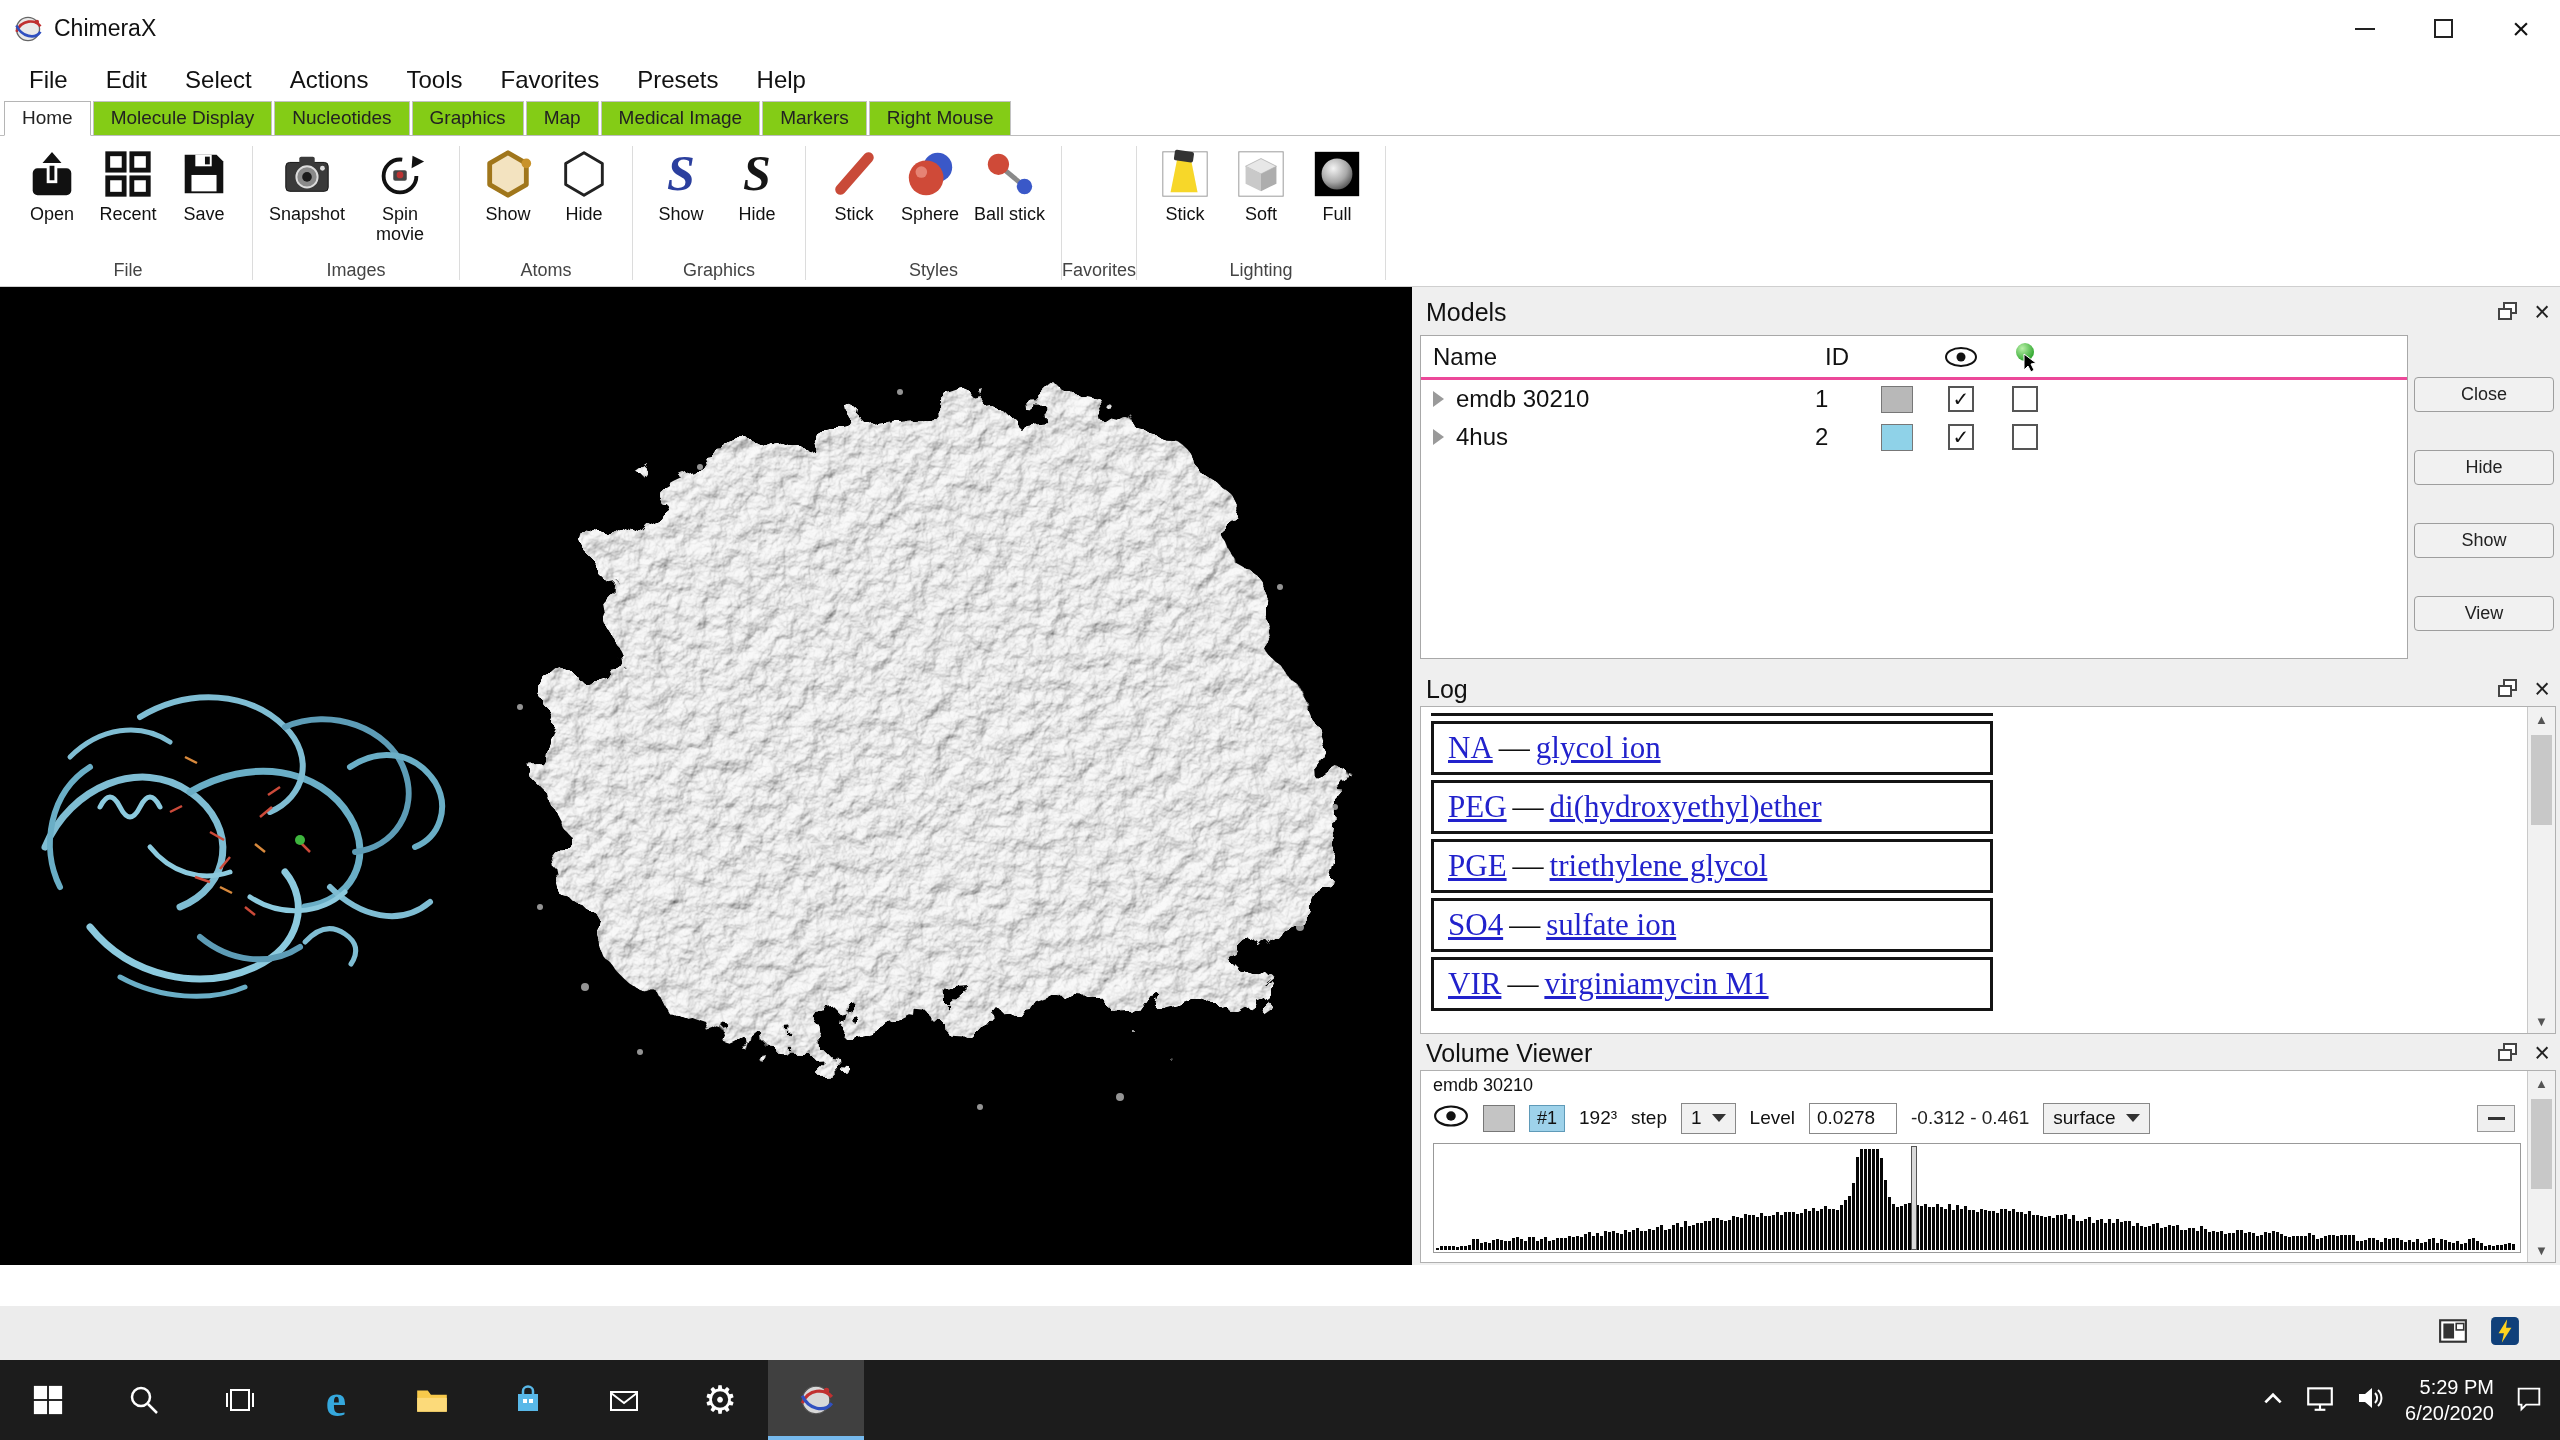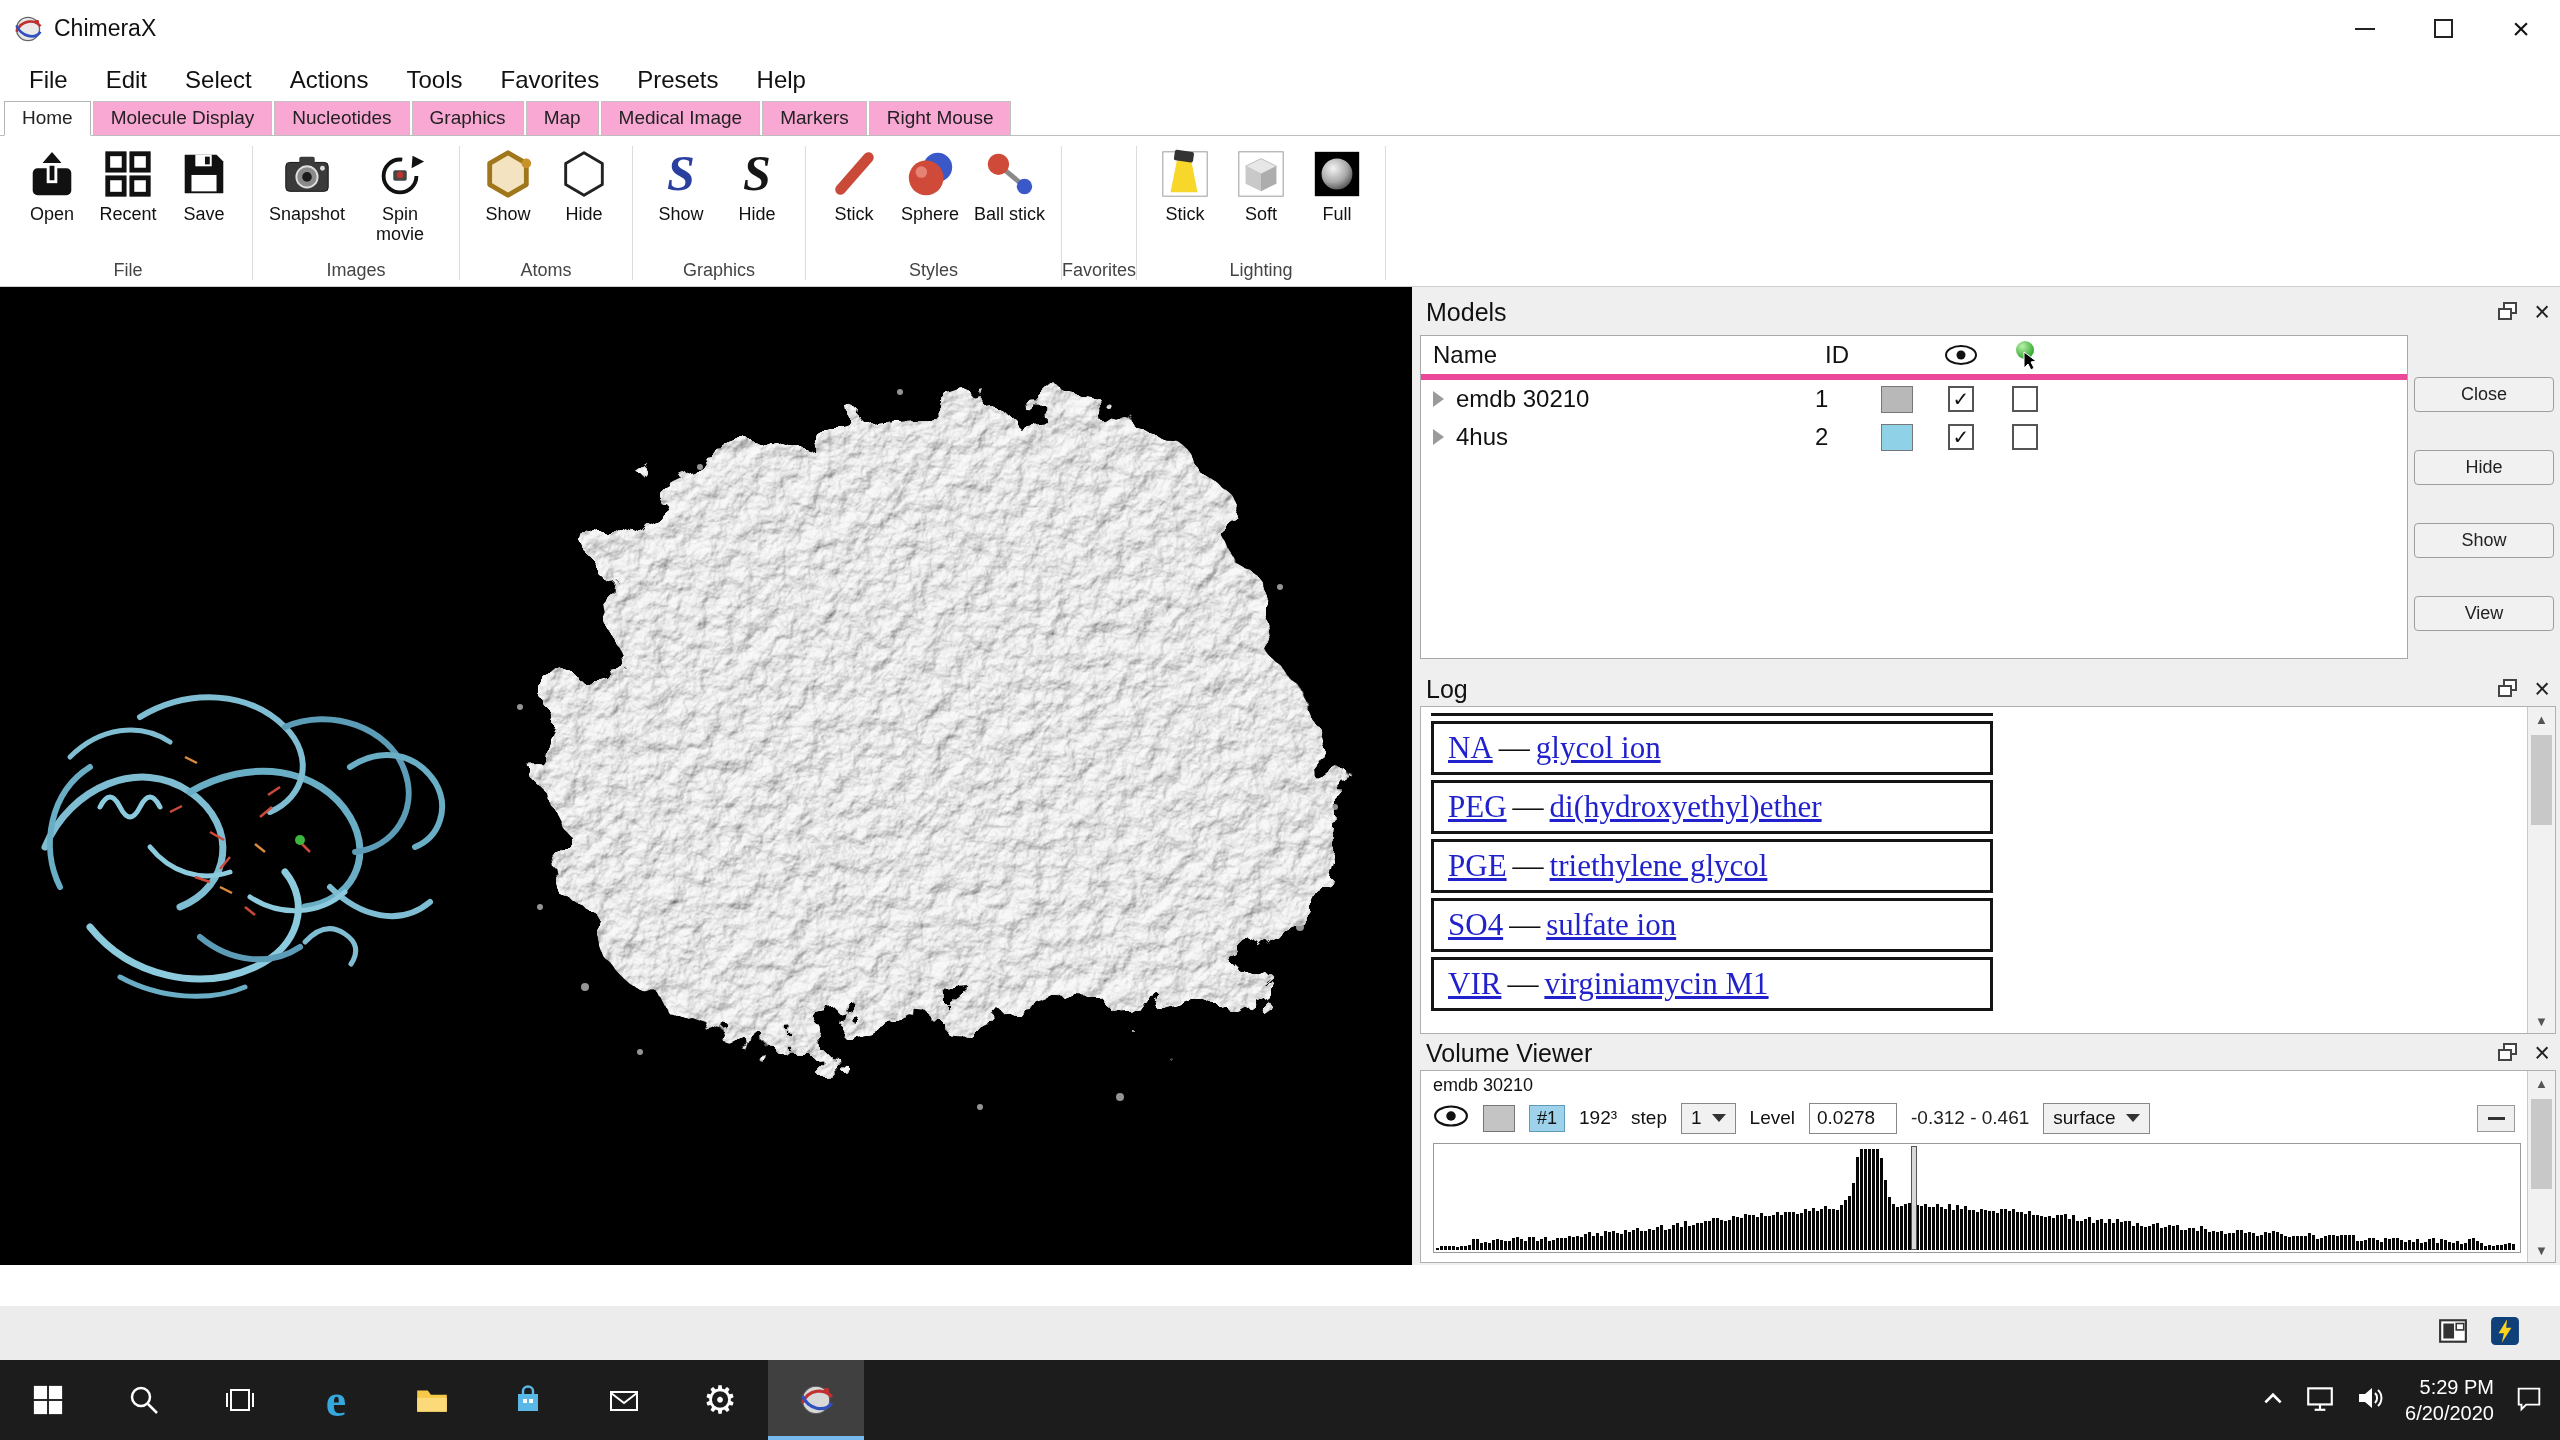--- a/index.html
+++ b/index.html
@@ -20,21 +20,21 @@
 
   
   .menubar { position:absolute; left:0; top:57px; right:0; height:46px; background:#fff;
              display:flex; align-items:center; padding-left:10px; }
   .menu-item { padding:0 19px; font-size:24px; }
 
   
   .ribbon-tabs { position:absolute; left:0; top:103px; right:0; height:33px;
                  display:flex; align-items:flex-end; padding-left:4px;
                  border-bottom:1px solid #bdbdbd; background:#fff; }
-  .tab { font-size:19px; padding:5px 17px 6px; background:#f9a8d4; border:1px solid #c2c2c2;
+  .tab { font-size:19px; padding:5px 17px 6px; background:#84cc16; border:1px solid #c2c2c2;
          border-bottom:none; margin-right:2px; color:#222; }
   .tab.active { background:#fff; border:1px solid #b5b5b5; border-bottom:1px solid #fff;
                 margin-bottom:-1px; }
 
   
   .ribbon { position:absolute; left:0; top:136px; right:0; height:151px; background:#fff;
             display:flex; align-items:stretch; border-bottom:1px solid #cfcfcf; padding-left:4px; }
   .rgroup { display:flex; flex-direction:column; }
   .rbuttons { display:flex; gap:4px; padding:6px 12px 0; }
   .rbtn { min-width:72px; padding:2px 4px; display:flex; flex-direction:column; align-items:center; }
@@ -54,21 +54,21 @@
   .panel-title { font-size:25px; color:#111; }
   .panel-icons { margin-left:auto; display:flex; align-items:center; gap:14px; }
   .undock-icon { display:flex; }
   .close-panel { font-size:27px; line-height:27px; color:#222; }
 
   
   .models-body { position:absolute; left:8px; top:48px; width:988px; height:324px;
                  background:#fff; border:1px solid #a8a8a8; }
   .mt-header, .mt-row { display:grid; grid-template-columns:392px 52px 64px 64px 64px 1fr;
                         align-items:center; }
-  .mt-header { height:44px; border-bottom:6px solid #ec4899; }
+  .mt-header { height:44px; border-bottom:3px solid #ec4899; }
   .mt-row { height:38px; }
   .mt-h { font-size:24px; padding-left:12px; }
   .mt-center { display:flex; justify-content:center; align-items:center; }
   .mt-namecell { display:flex; align-items:center; gap:12px; padding-left:12px; font-size:24px; }
   .expander { width:0; height:0; border-top:8px solid transparent; border-bottom:8px solid transparent;
               border-left:11px solid #9a9a9a; }
   .mt-id { font-size:24px; padding-left:2px; }
   .swatch { width:32px; height:27px; border:1px solid #777; background:#b8b8b8; }
   .cb { width:26px; height:26px; border:2px solid #555; background:#fff; display:flex;
         align-items:center; justify-content:center; font-size:20px; font-weight:bold; color:#111; }

